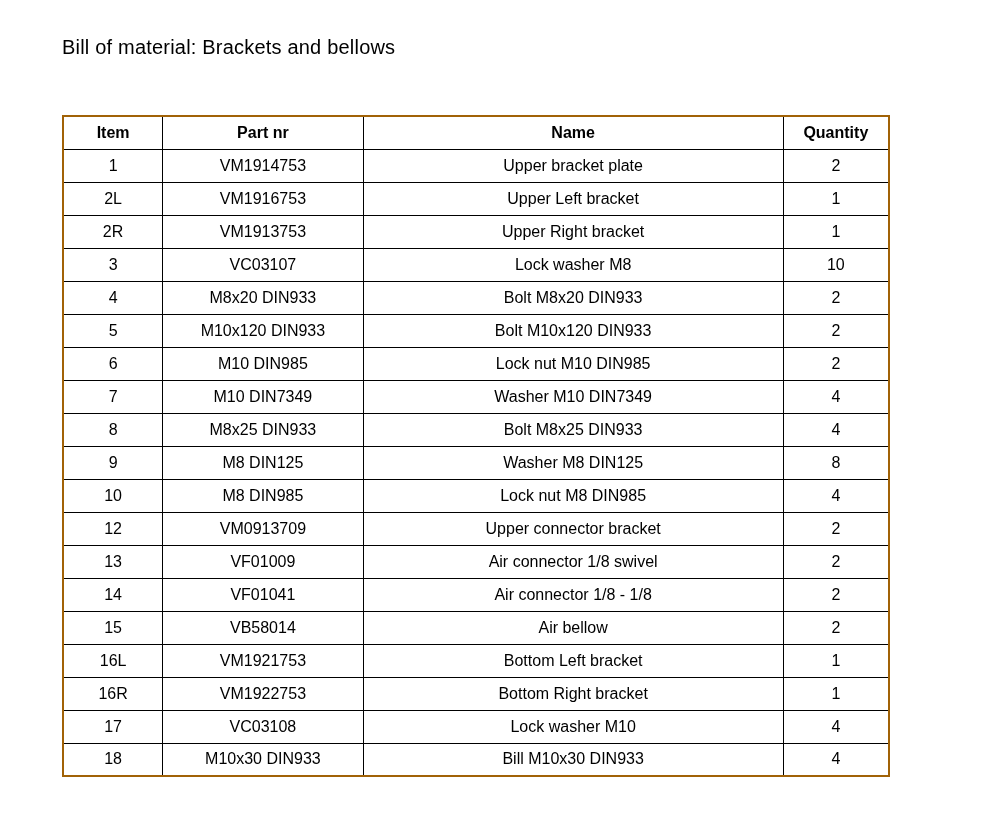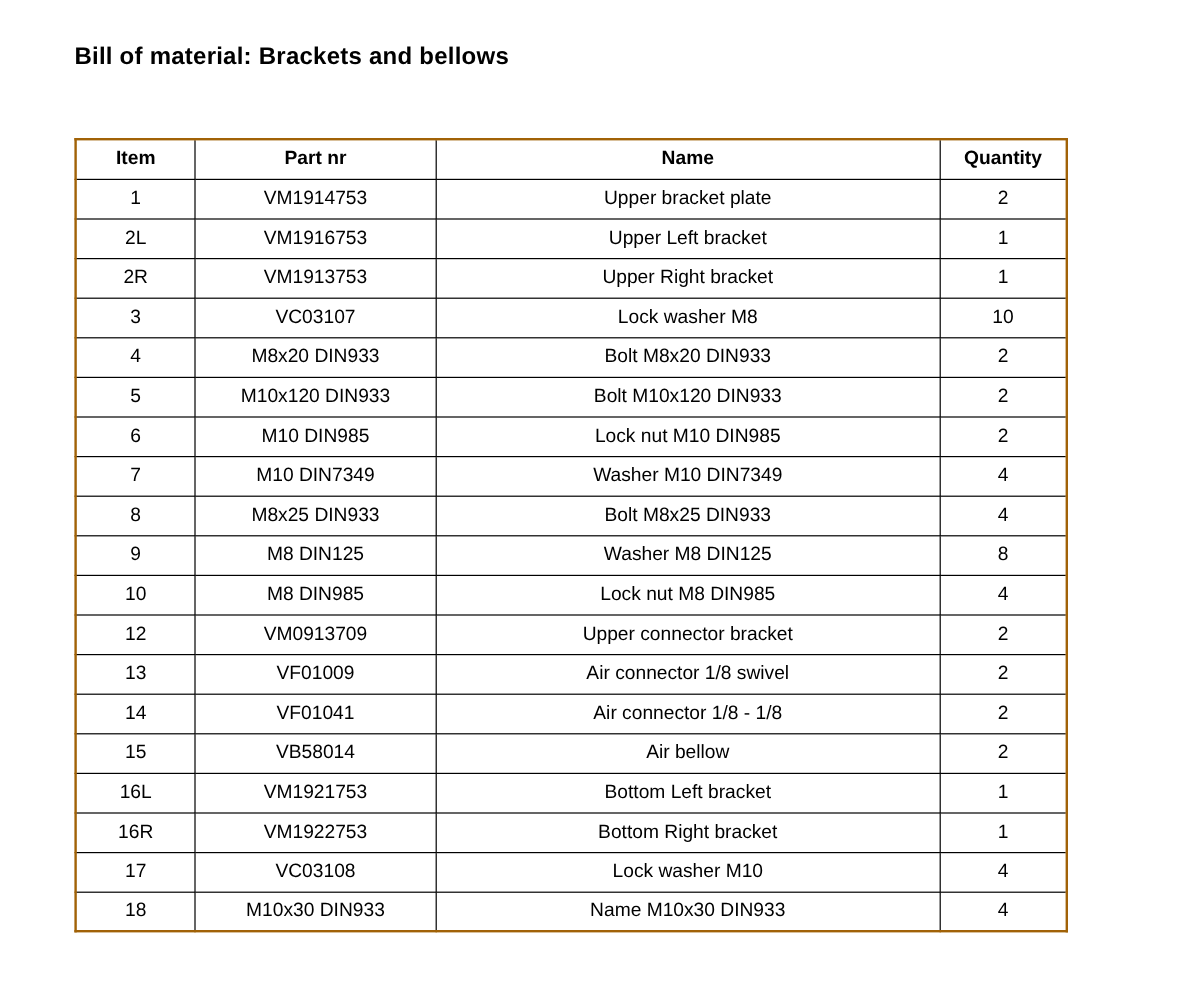--- a/index.html
+++ b/index.html
@@ -10,21 +10,21 @@
     position: relative;
     font-family: "Liberation Sans", sans-serif;
     color: #000000;
     overflow: hidden;
   }
   .page-title {
     position: absolute;
     left: 62px;
     top: 36px;
     font-size: 20px;
-    font-weight: bold;
+    font-weight: normal;
     letter-spacing: 0.2px;
     white-space: nowrap;
   }
   table.bom-table {
     position: absolute;
     left: 62px;
     top: 115px;
     width: 828px;
     border-collapse: collapse;
     table-layout: fixed;
@@ -166,18 +166,18 @@
         </tr>
         <tr>
           <td class="col-item">17</td>
           <td class="col-part_nr">VC03108</td>
           <td class="col-name">Lock washer M10</td>
           <td class="col-quantity">4</td>
         </tr>
         <tr>
           <td class="col-item">18</td>
           <td class="col-part_nr">M10x30 DIN933</td>
-          <td class="col-name">Name M10x30 DIN933</td>
+          <td class="col-name">Bill M10x30 DIN933</td>
           <td class="col-quantity">4</td>
         </tr>
       </tbody>
   </table>
 </div>
 
 </body></html>

